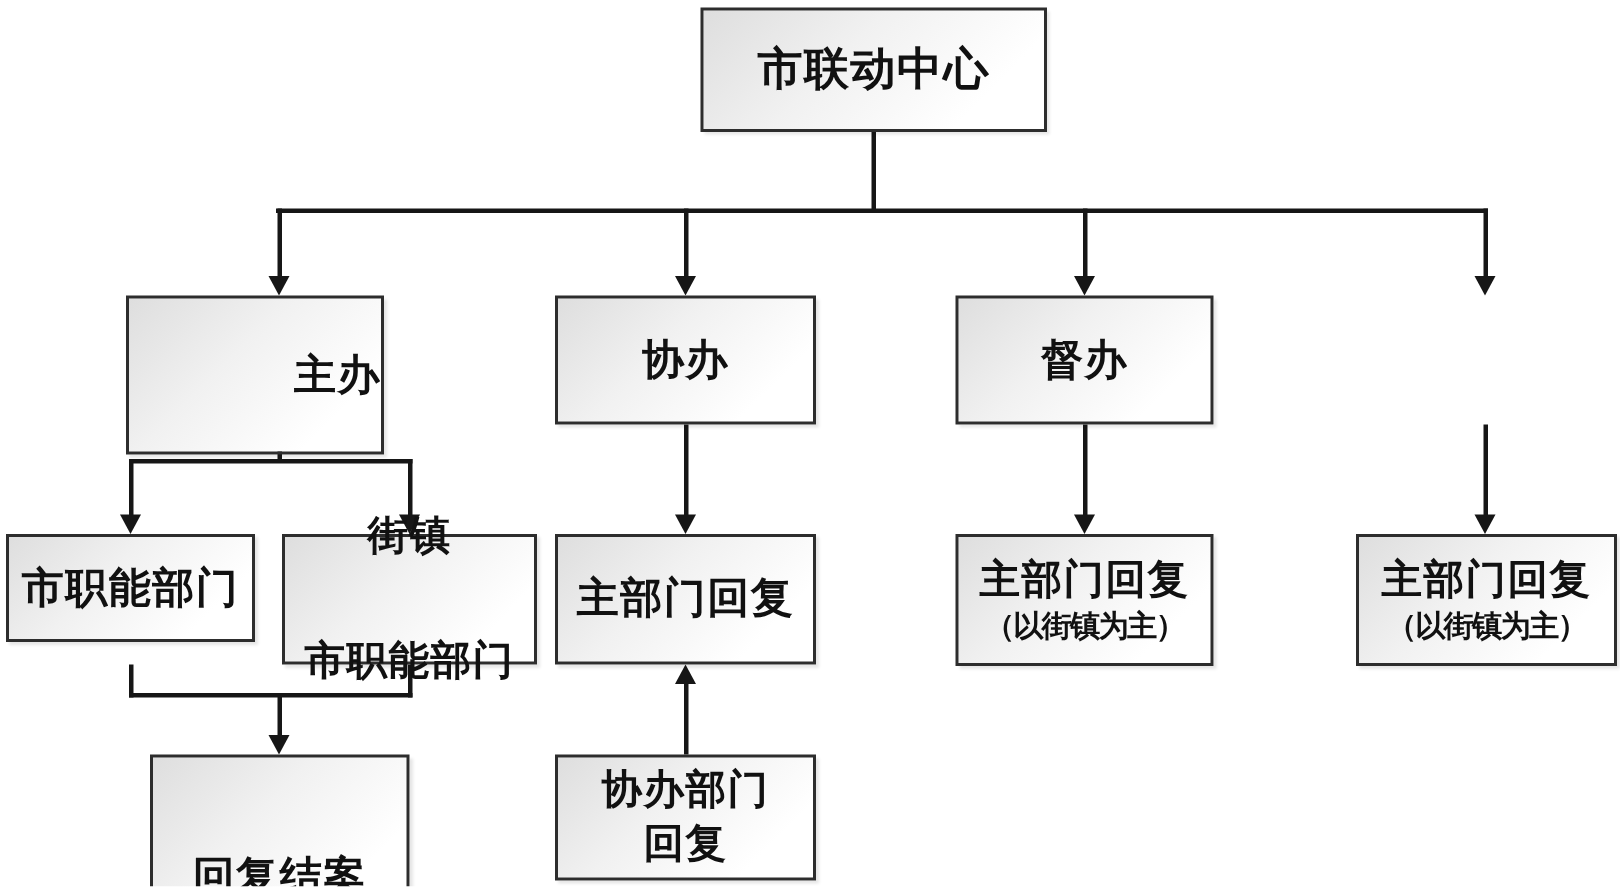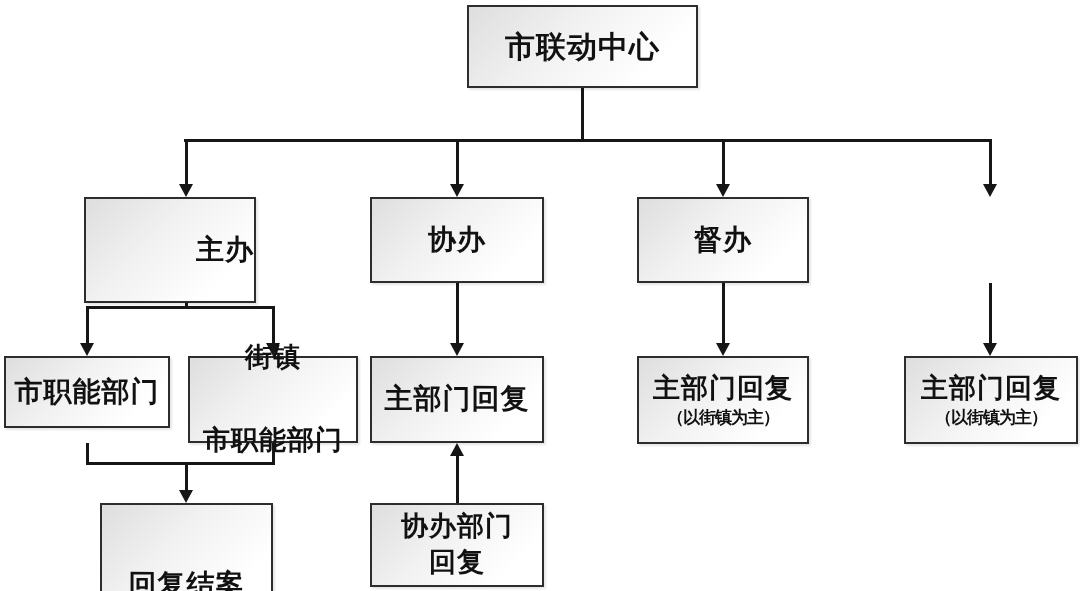--- a/index.html
+++ b/index.html
@@ -24,21 +24,21 @@
     align-items: center;
     justify-content: center;
     text-align: center;
     font-weight: 700;
     color: #111111;
     font-size: 28px;
     line-height: 1.32;
     letter-spacing: 1px;
   }
   .node .ln { display: block; white-space: nowrap; }
-  .node .ln-paren { font-size: 17px; letter-spacing: -1px; text-align: center; }
+  .node .ln-paren { font-size: 20px; letter-spacing: -1px; text-align: center; }
 
   .pos-center              { left: 467px; top: 5px;   width: 231px; height: 83px; font-size: 30px; }
   .pos-host                { left: 84px; top: 197px; width: 172px; height: 106px; align-items: flex-end; }
   .pos-assist              { left: 370px; top: 197px; width: 174px; height: 86px; }
   .pos-supervise           { left: 637px; top: 197px; width: 172px; height: 86px; }
   .pos-follow              { left: 904px; top: 197px; width: 172px; height: 86px; }
   .pos-city-dept           { left: 4px;   top: 356px; width: 166px; height: 72px; }
   .pos-subdistrict         { left: 188px; top: 356px; width: 170px; height: 87px; font-size: 27px; gap: 47px; }
   .pos-main-reply          { left: 370px; top: 356px; width: 174px; height: 87px; }
   .pos-main-reply-sup      { left: 637px; top: 356px; width: 172px; height: 88px; font-size: 27px; }

